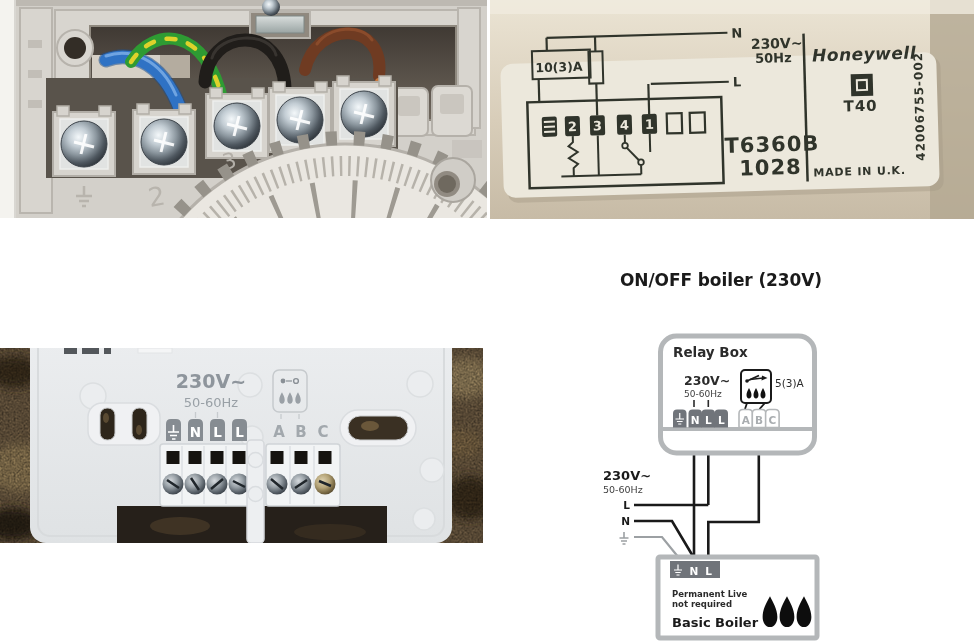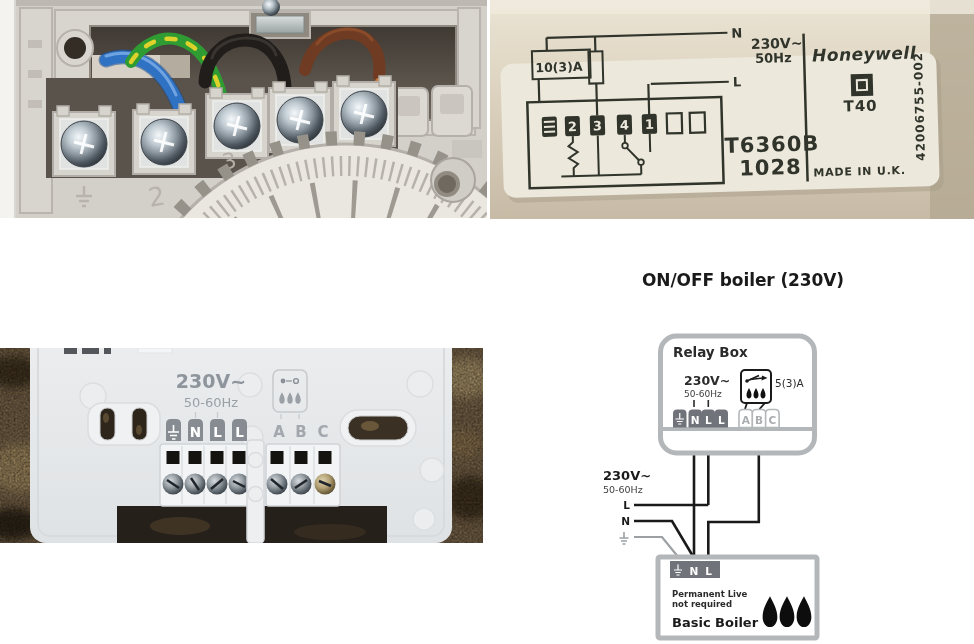--- a/index.html
+++ b/index.html
@@ -2,21 +2,21 @@
 <html><head>
 <meta charset="utf-8">
 <style>
   html,body{margin:0;padding:0;background:#fff;}
   body{font-family:"DejaVu Sans", sans-serif;}
   #stage{position:relative;width:974px;height:644px;background:#fff;overflow:hidden;}
   .panel{position:absolute;}
   #p1{left:0;top:0;}
   #p2{left:490px;top:0;}
   #p3{left:0;top:348px;}
-  #p4-title{left:642px;top:270px;font-size:17px;font-weight:600;color:#1a1a1a;letter-spacing:-0.1px;}
+  #p4-title{left:620px;top:270px;font-size:17px;font-weight:600;color:#1a1a1a;letter-spacing:-0.1px;}
   #p4{left:600px;top:330px;}
   svg{display:block;font-family:"DejaVu Sans", sans-serif;}
   svg text{user-select:none;}
 </style>
 </head>
 <body>
 
 <div id="stage">
 
   <svg id="p1" class="panel" width="487" height="218" viewBox="0 0 487 218">

